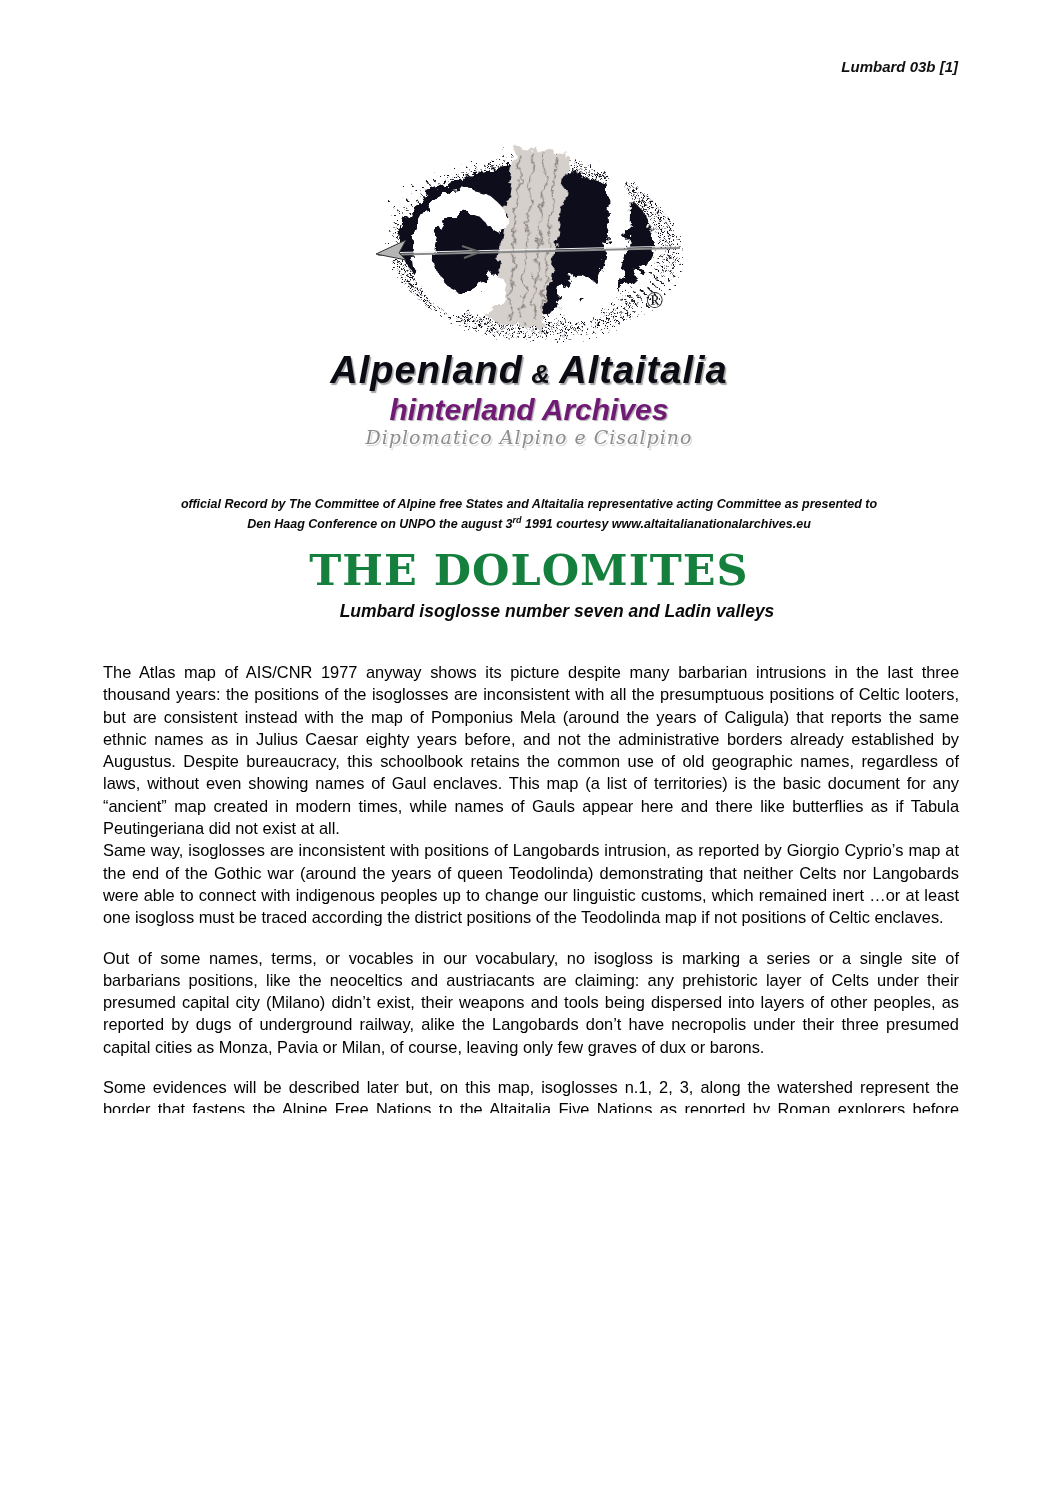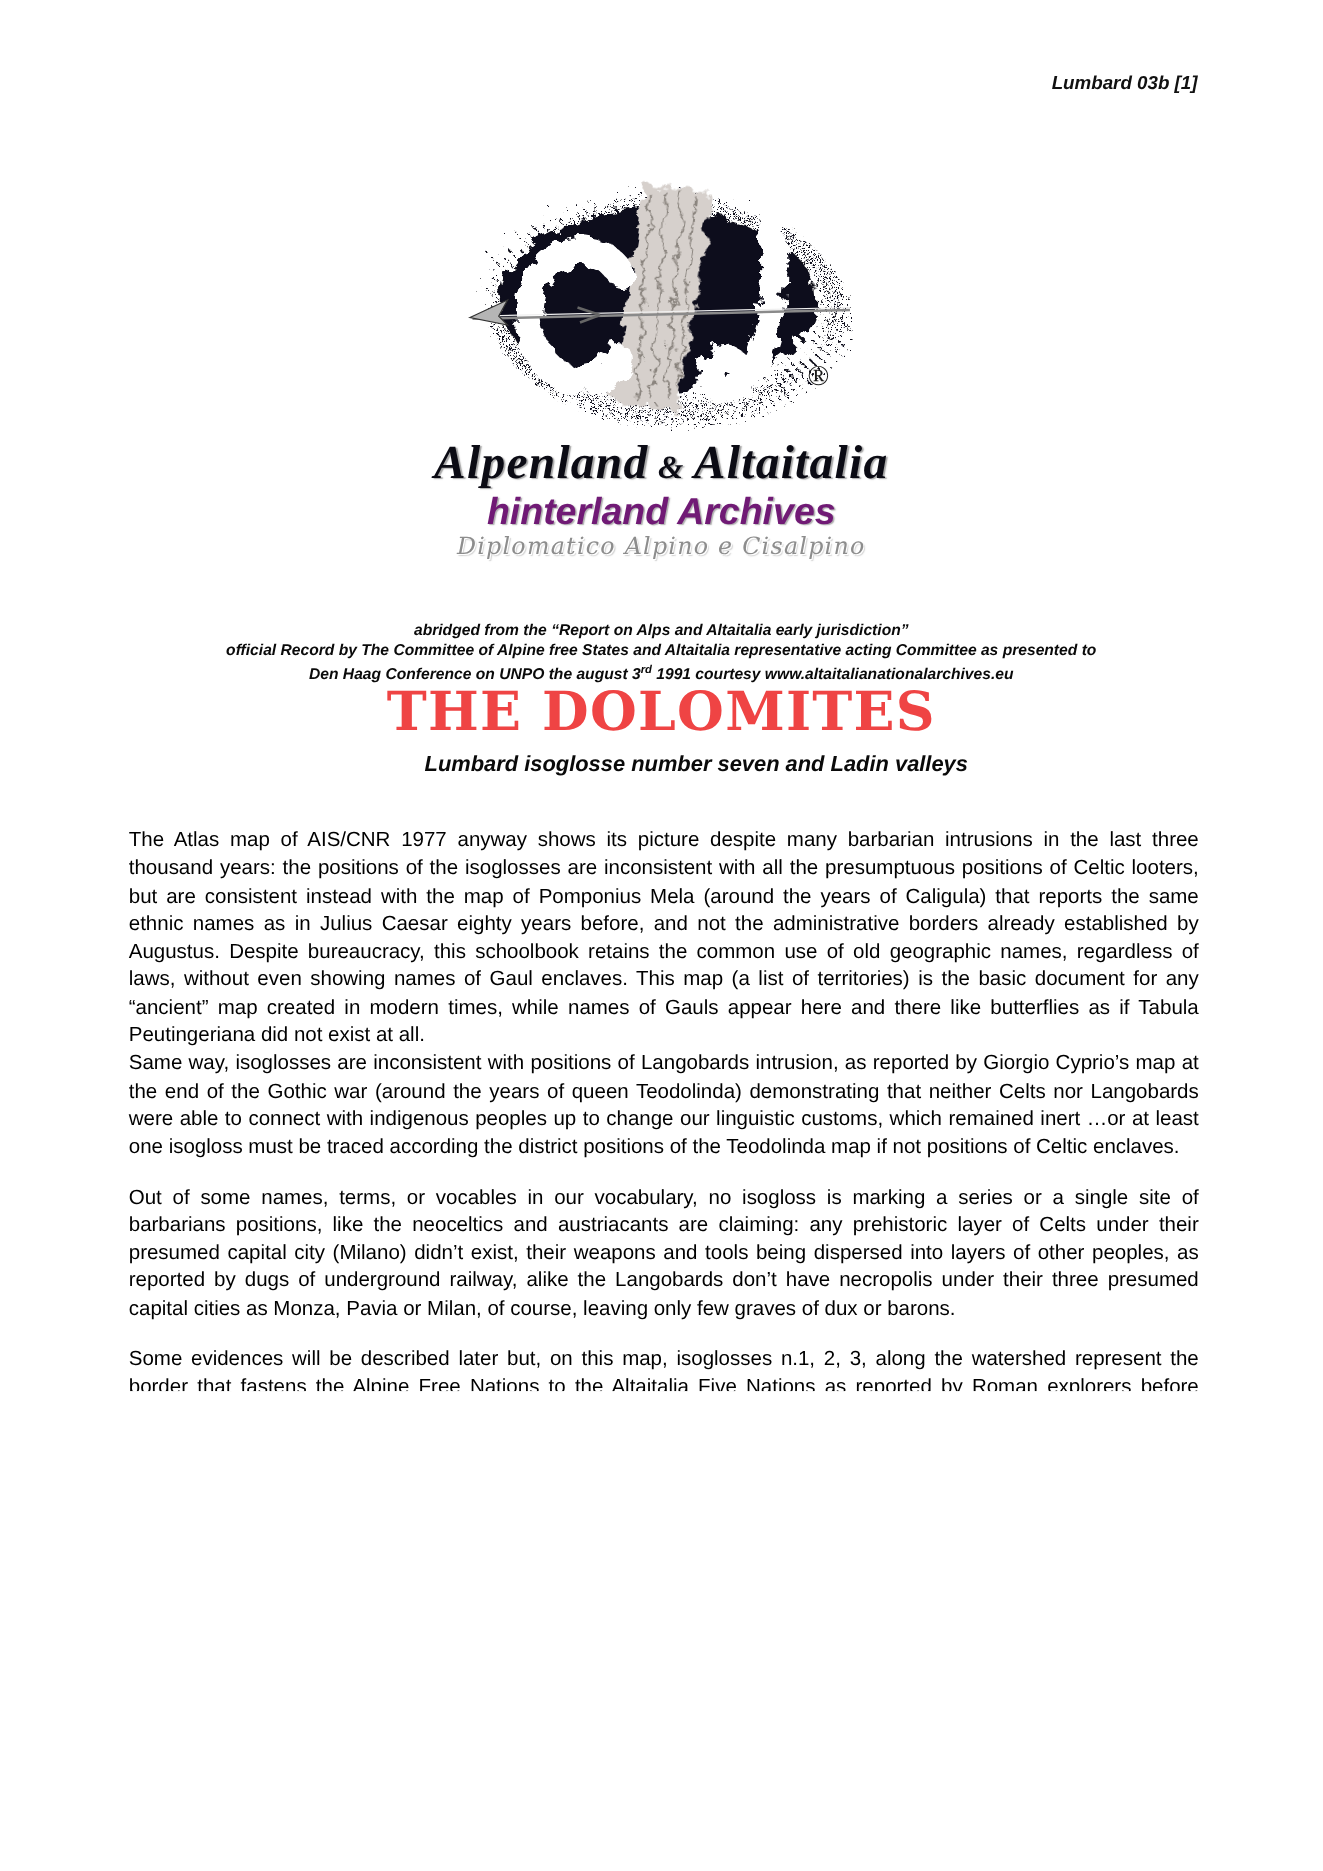--- a/index.html
+++ b/index.html
@@ -24,21 +24,21 @@
   }
   .logo{
     position:absolute;
     top:140px;
     left:0;
     width:100%;
     text-align:center;
   }
   .logo svg{display:block;margin:0 auto;}
   .wordmark1{
-    font-family:Liberation Serif, serif;
+    font-family:Liberation Sans, sans-serif;
     font-style:italic;
     font-weight:700;
     font-size:38px;
     line-height:40px;
     color:#0b0b14;
     text-shadow:1.5px 1.5px 1px rgba(90,90,90,0.55);
     letter-spacing:1px;
     margin-top:2px;
   }
   .wordmark1 .amp{font-size:26px;}
@@ -77,21 +77,21 @@
     position:absolute;
     top:546px;
     left:0;
     width:100%;
     text-align:center;
     font-family:"DejaVu Serif", serif;
     font-weight:700;
     font-size:43px;
     line-height:48px;
     letter-spacing:1px;
-    color:#ef4444;
+    color:#15803d;
   }
   .doc-subtitle{
     position:absolute;
     top:601px;
     left:0;
     width:100%;
     text-align:center;
     font-style:italic;
     font-weight:700;
     font-size:17.5px;
@@ -166,21 +166,20 @@
       <path d="M88,106 L106,112 M90,118 L106,112" stroke="#666" stroke-width="2" fill="none"></path>
 
       <text x="272" y="168" font-size="23" font-family="Liberation Serif, serif" fill="#1a1a1a">®</text>
     </svg>
     <div class="wordmark1"><span>Alpenland</span><span class="amp"> &amp; </span><span>Altaitalia</span></div>
     <div class="wordmark2">hinterland Archives</div>
     <div class="tagline">Diplomatico  Alpino e Cisalpino</div>
   </div>
 
   <div class="provenance">
-    <div>abridged from the “Report on Alps and Altaitalia early jurisdiction”</div>
     <div>official Record by The Committee of Alpine free States and Altaitalia representative acting Committee as presented to</div>
     <div><span>Den Haag Conference on UNPO the august 3</span><sup>rd</sup><span> 1991 courtesy www.altaitalianationalarchives.eu</span></div>
   </div>
 
   <h1 class="doc-title" style="margin:0;">THE DOLOMITES</h1>
   <div class="doc-subtitle">Lumbard isoglosse number seven and Ladin valleys</div>
 
   <div class="body-text">
     <p class="para">The Atlas map of AIS/CNR 1977 anyway shows its picture despite many barbarian intrusions in the last three thousand years: the positions of the isoglosses are inconsistent with all the presumptuous positions of Celtic looters, but are consistent instead with the map of Pomponius Mela (around the years of Caligula) that reports the same ethnic names as in Julius Caesar eighty years before, and not the administrative borders already established by Augustus. Despite bureaucracy, this schoolbook retains the common use of old geographic names, regardless of laws, without even showing names of Gaul enclaves. This map (a list of territories) is the basic document for any “ancient” map created in modern times, while names of Gauls appear here and there like butterflies as if Tabula Peutingeriana did not exist at all.</p>
     <p class="para">Same way, isoglosses are inconsistent with positions of Langobards intrusion, as reported by Giorgio Cyprio’s map at the end of the Gothic war (around the years of queen Teodolinda) demonstrating that neither Celts nor Langobards were able to connect with indigenous peoples up to change our linguistic customs, which remained inert …or at least one isogloss must be traced according the district positions of the Teodolinda map if not positions of Celtic enclaves.</p>

